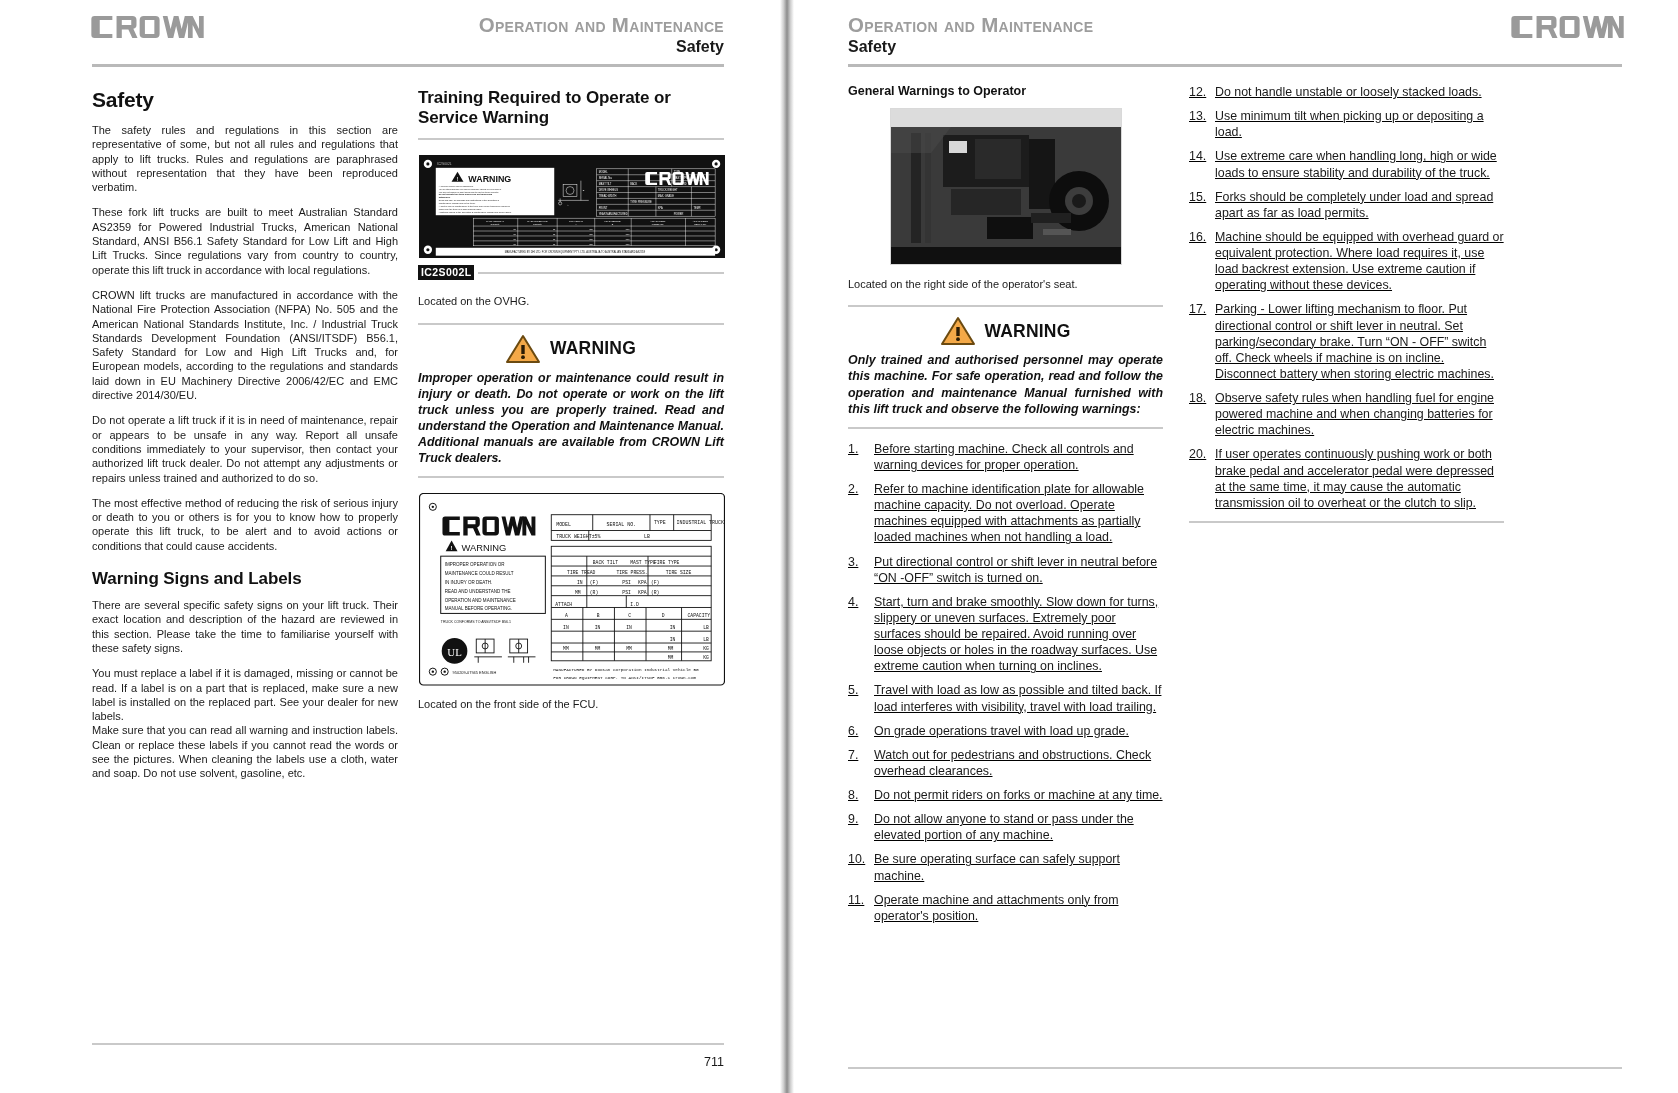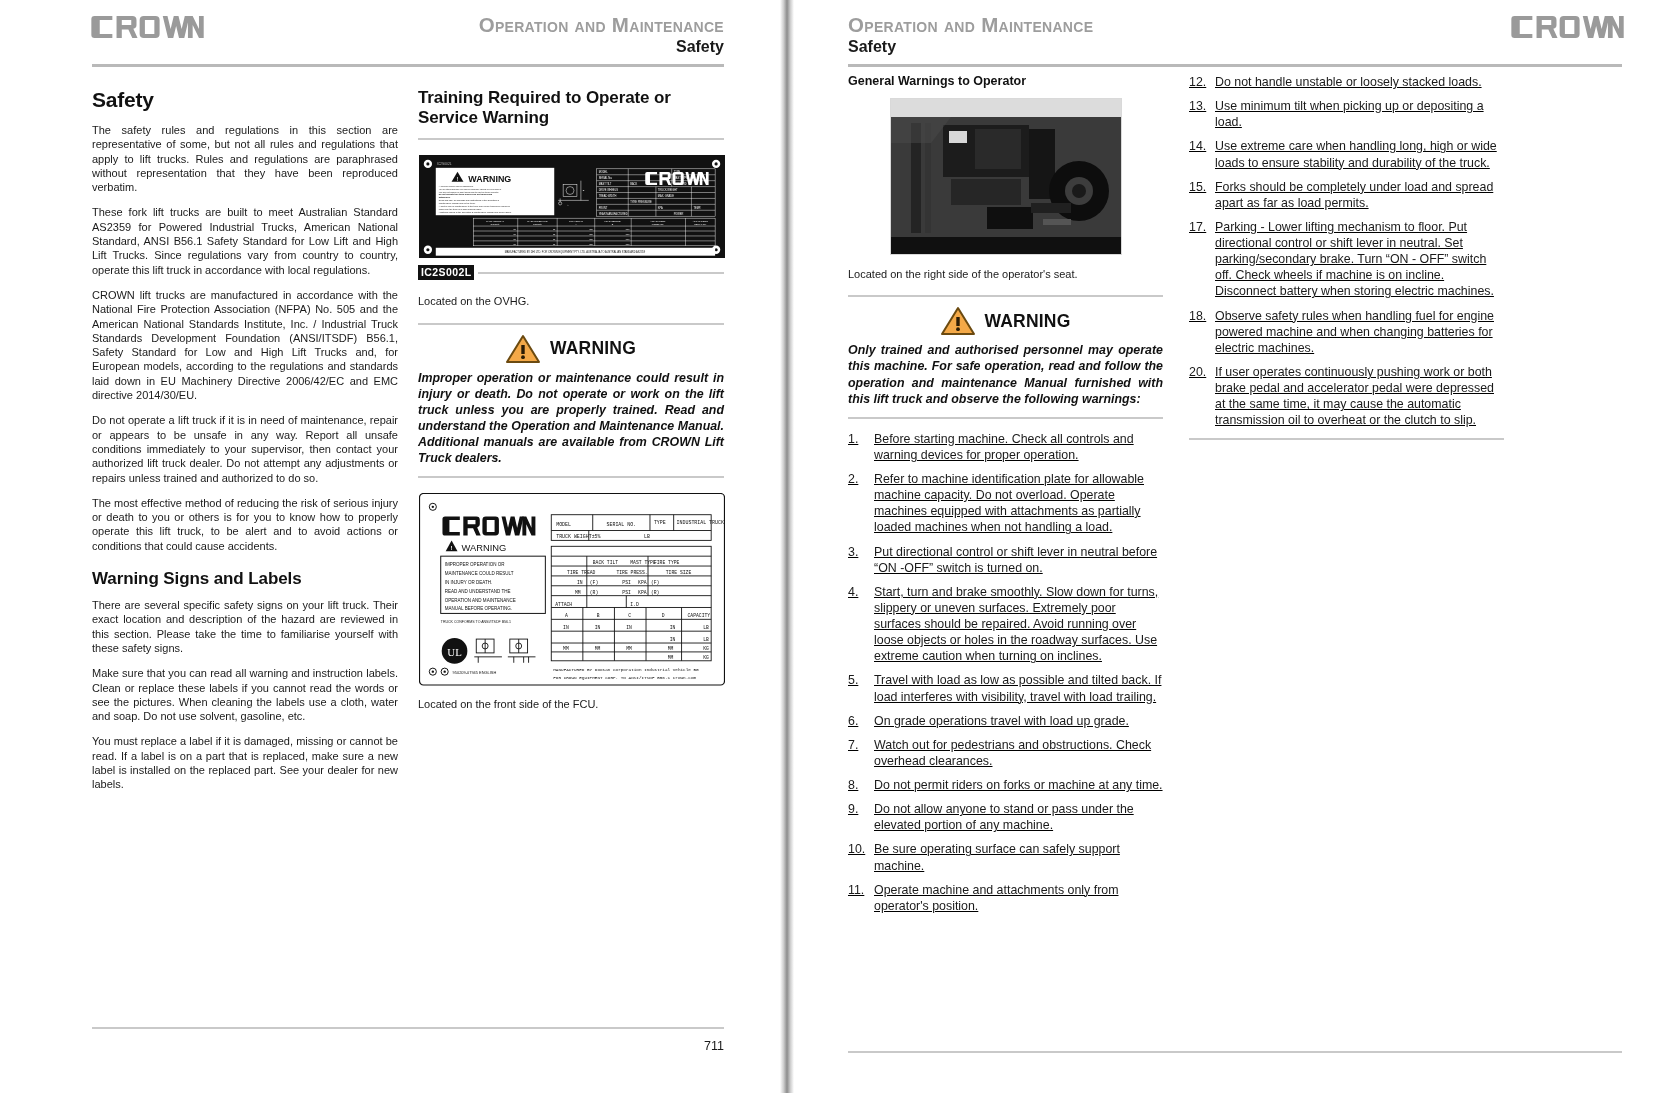--- a/index.html
+++ b/index.html
@@ -87,21 +87,21 @@
   ol.nlist.wide li .num{width:26px;}
 
   
   .photo{
     width:230px;height:155px;margin:0 auto 12px auto;
     border:1px solid #d9d9d9;position:relative;overflow:hidden;
     background:#e9e9e9;
   }
 
   
-  .foot{position:absolute;left:0;right:0;bottom:40px;}
+  .foot{position:absolute;left:0;right:0;bottom:24px;}
   .foot-rule{height:2px;background:#c9c9c9;}
   .pgnum{font-size:12.5px;color:#1a1a1a;margin-top:10px;}
 
   .pad-l{padding:0 56px 0 92px;}
   .pad-r{padding:0 56px 0 54px;}
 </style>
 </head>
 <body>
 
 <div class="spread">
@@ -135,22 +135,22 @@
         <div class="col">
           <h1 class="sec">Safety</h1>
           <p class="txt">The safety rules and regulations in this section are representative of some, but not all rules and regulations that apply to lift trucks. Rules and regulations are paraphrased without representation that they have been reproduced verbatim.</p>
           <p class="txt">These fork lift trucks are built to meet Australian Standard AS2359 for Powered Industrial Trucks, American National Standard, ANSI B56.1 Safety Standard for Low Lift and High Lift Trucks. Since regulations vary from country to country, operate this lift truck in accordance with local regulations.</p>
           <p class="txt">CROWN lift trucks are manufactured in accordance with the National Fire Protection Association (NFPA) No. 505 and the American National Standards Institute, Inc. / Industrial Truck Standards Development Foundation (ANSI/ITSDF) B56.1, Safety Standard for Low and High Lift Trucks and, for European models, according to the regulations and standards laid down in EU Machinery Directive 2006/42/EC and EMC directive 2014/30/EU.</p>
           <p class="txt">Do not operate a lift truck if it is in need of maintenance, repair or appears to be unsafe in any way. Report all unsafe conditions immediately to your supervisor, then contact your authorized lift truck dealer. Do not attempt any adjustments or repairs unless trained and authorized to do so.</p>
           <p class="txt">The most effective method of reducing the risk of serious injury or death to you or others is for you to know how to properly operate this lift truck, to be alert and to avoid actions or conditions that could cause accidents.</p>
 
           <h2 class="sub" style="margin-top:16px;">Warning Signs and Labels</h2>
           <p class="txt">There are several specific safety signs on your lift truck. Their exact location and description of the hazard are reviewed in this section. Please take the time to familiarise yourself with these safety signs.</p>
+          <p class="txt last">You must replace a label if it is damaged, missing or cannot be read. If a label is on a part that is replaced, make sure a new label is installed on the replaced part. See your dealer for new labels.</p>
           <p class="txt">Make sure that you can read all warning and instruction labels. Clean or replace these labels if you cannot read the words or see the pictures. When cleaning the labels use a cloth, water and soap. Do not use solvent, gasoline, etc.</p>
-          <p class="txt last">You must replace a label if it is damaged, missing or cannot be read. If a label is on a part that is replaced, make sure a new label is installed on the replaced part. See your dealer for new labels.</p>
         </div>
 
         <div class="col">
           <h2 class="sub" style="line-height:1.2;">Training Required to Operate or Service Warning</h2>
           <div class="rule-thin" style="margin:6px 0 14px 0;"></div>
 
           <div class="figwrap">
             <svg class="label-img" viewBox="0 0 310 105">
               <rect x="0" y="0" width="310" height="105" fill="#111"></rect>
               <circle cx="9" cy="9" r="4.2" fill="#fff"></circle>
@@ -469,21 +469,21 @@
                 <path d="M96 12 a8 8 0 0 1 8 -8 h22 a8 8 0 0 1 8 8 v28 a8 8 0 0 1 -8 8 h-22 a8 8 0 0 1 -8 -8 z m10 0 v28 h18 v-28 z"></path>
                 <path d="M140 4 h9 l6 26 l6 -26 h9 l6 26 l6 -26 h9 l-10 44 h-10 l-5.5 -24 l-5.5 24 h-10 z"></path>
                 <path d="M188 4 h9 l12 26 v-26 h9 v44 h-9 l-12 -26 v26 h-9 z"></path>
               </g>
             </svg>
           </div>
         </div>
         <div class="rule"></div>
       </div>
 
-      <div class="cols" style="margin-top:8px;gap:26px;">
+      <div class="cols" style="margin-top:18px;gap:26px;">
 
         <div class="col" style="width:315px;">
           <h3 class="sub3">General Warnings to Operator</h3>
 
           <div class="photo">
             <svg width="100%" height="100%" viewBox="0 0 230 155" preserveAspectRatio="none">
               <rect x="0" y="0" width="230" height="155" fill="#f2f2f2"></rect>
               <rect x="0" y="0" width="230" height="18" fill="#dcdcdc"></rect>
               <rect x="0" y="18" width="230" height="120" fill="#3a3a3a"></rect>
               <rect x="0" y="138" width="230" height="17" fill="#101010"></rect>
@@ -584,20 +584,24 @@
               </li>
             <li>
                 <span class="num">14.</span>
                 <span class="body">Use extreme care when handling long, high or wide loads to ensure stability and durability of the truck.</span>
               </li>
             <li>
                 <span class="num">15.</span>
                 <span class="body">Forks should be completely under load and spread apart as far as load permits.</span>
               </li>
             <li>
+                <span class="num">16.</span>
+                <span class="body">Machine should be equipped with overhead guard or equivalent protection. Where load requires it, use load backrest extension. Use extreme caution if operating without these devices.</span>
+              </li>
+            <li>
                 <span class="num">17.</span>
                 <span class="body">Parking - Lower lifting mechanism to floor. Put directional control or shift lever in neutral. Set parking/secondary brake. Turn “ON - OFF” switch off. Check wheels if machine is on incline. Disconnect battery when storing electric machines.</span>
               </li>
             <li>
                 <span class="num">18.</span>
                 <span class="body">Observe safety rules when handling fuel for engine powered machine and when changing batteries for electric machines.</span>
               </li>
             <li>
                 <span class="num">20.</span>
                 <span class="body">If user operates continuously pushing work or both brake pedal and accelerator pedal were depressed at the same time, it may cause the automatic transmission oil to overheat or the clutch to slip.</span>

